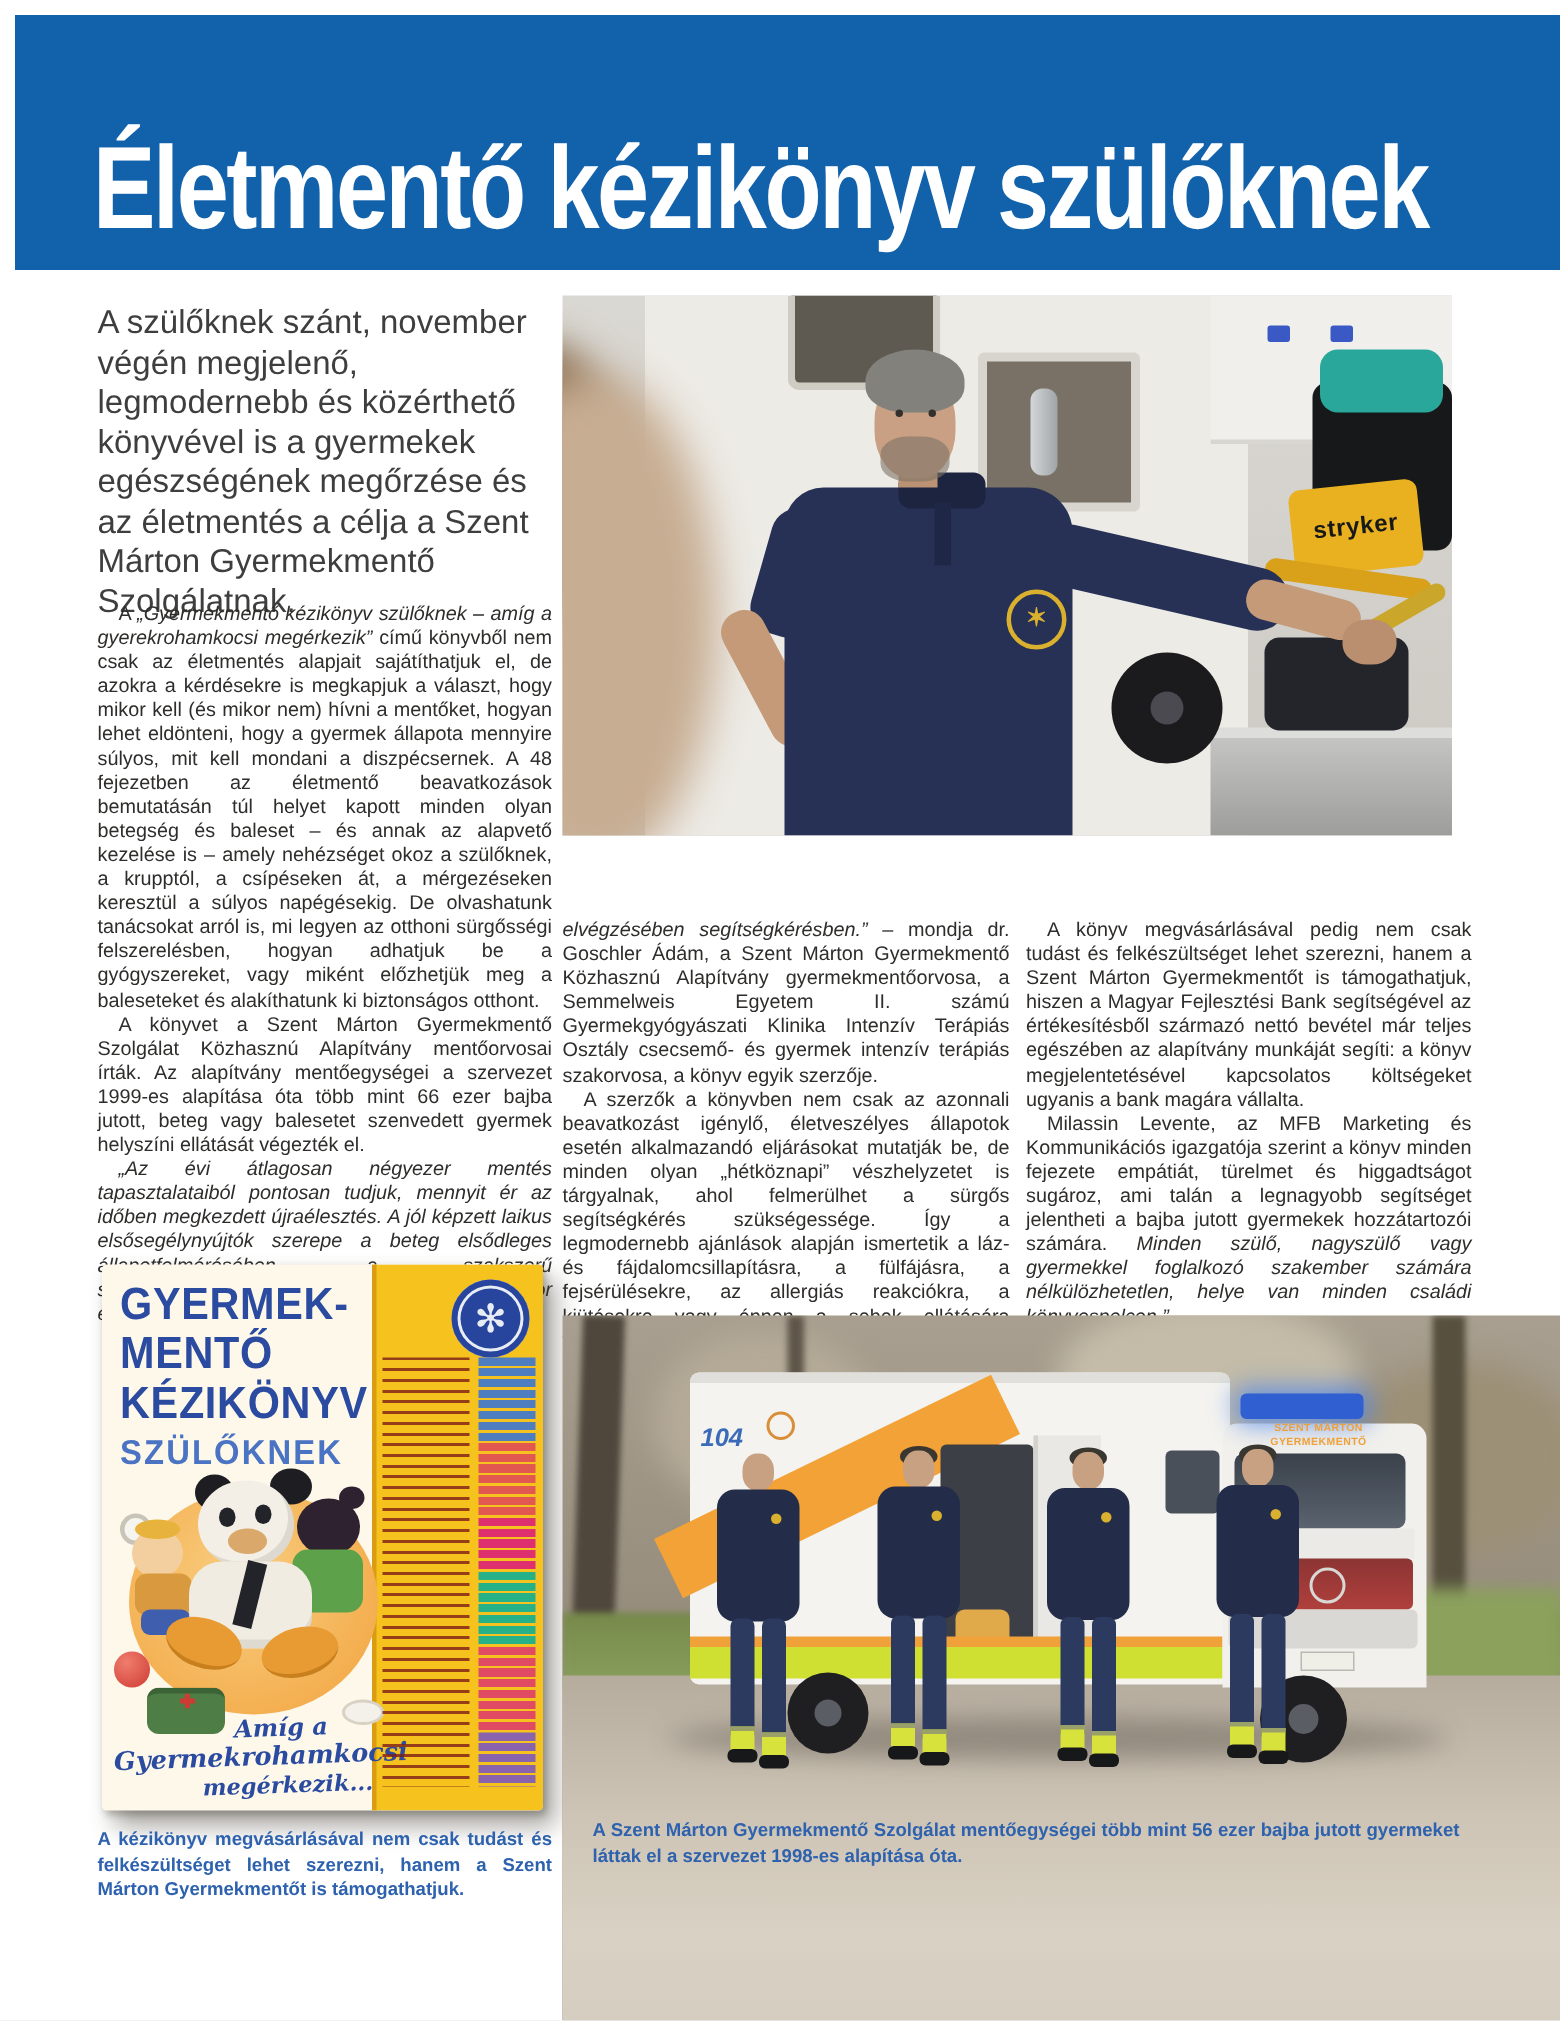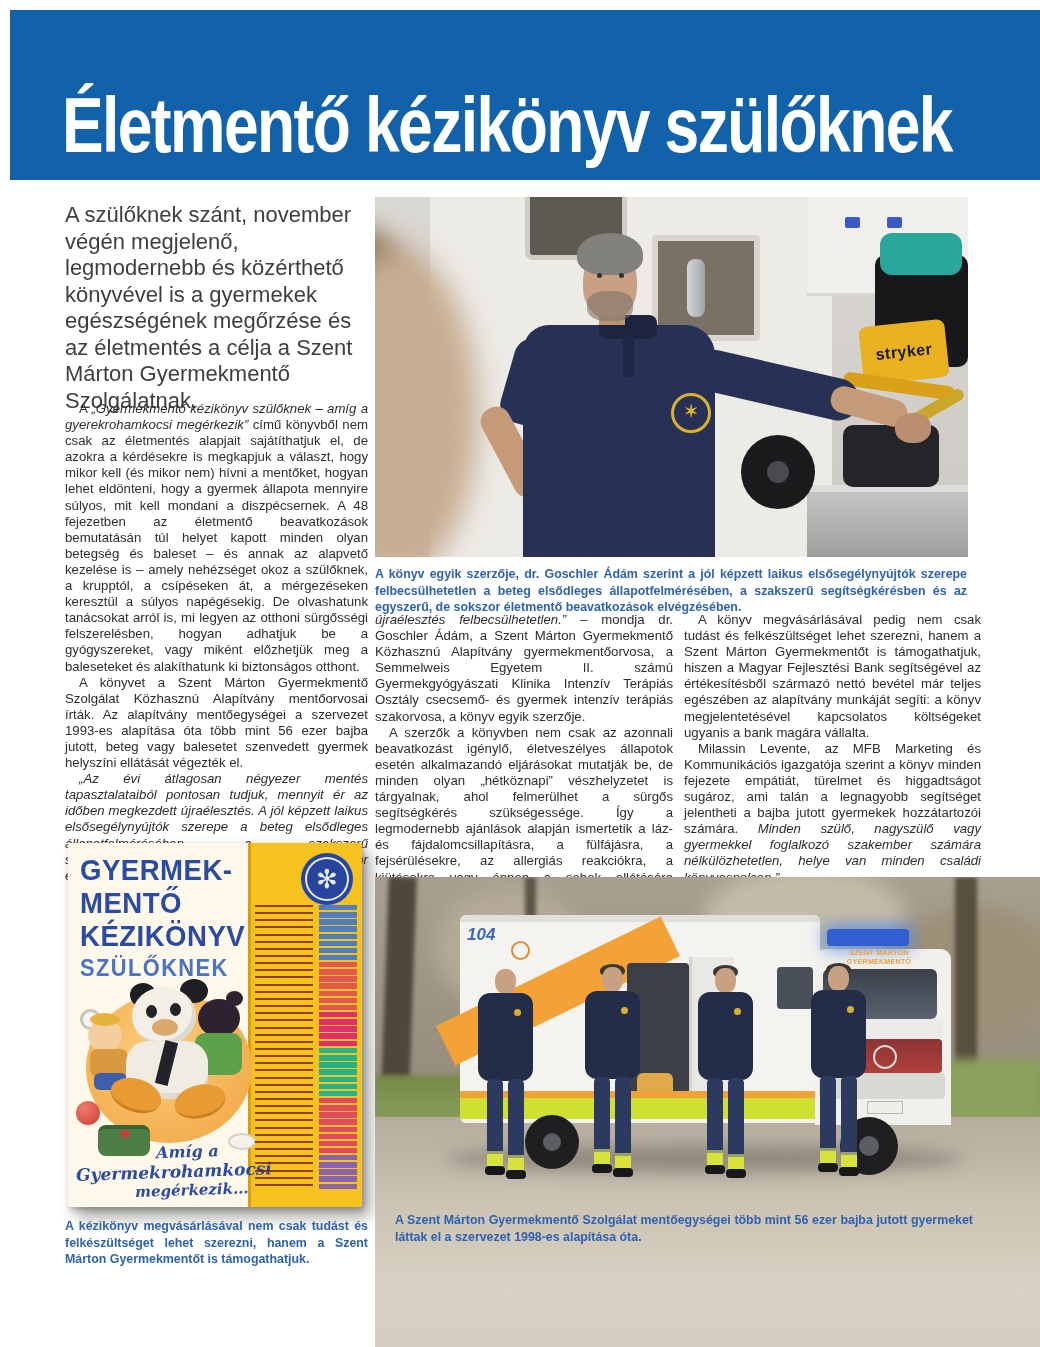--- a/index.html
+++ b/index.html
@@ -134,21 +134,21 @@
   .pb-win{left:402px;top:90px;width:36px;height:42px;background:#49505a;border-radius:4px;}
   .pb-cab{left:440px;top:72px;width:136px;height:176px;background:#f1f0ec;border-radius:10px 10px 0 0;}
   .pb-lightbar{left:452px;top:52px;width:82px;height:17px;background:#2f5fd0;border-radius:4px;box-shadow:0 0 16px 4px rgba(79,134,232,.8);}
   .pb-fronttext{left:452px;top:71px;width:104px;color:#f0a13a;font-size:7px;font-weight:bold;text-align:center;line-height:9px;letter-spacing:.3px;}
   .pb-windshield{left:448px;top:92px;width:114px;height:50px;background:linear-gradient(#3a414b,#5a636e);border-radius:6px;}
   .pb-hood{left:446px;top:142px;width:122px;height:20px;background:#eceae6;}
   .pb-grille{left:455px;top:162px;width:112px;height:34px;background:linear-gradient(#8c3434,#b0403c);border-radius:4px;}
   .pb-star{left:498px;top:168px;width:20px;height:20px;border:2px solid #d8d8d4;border-radius:50%;}
   .pb-bumper{left:444px;top:196px;width:126px;height:26px;background:#d9d8d4;border-radius:4px;}
   .pb-platef{left:492px;top:224px;width:34px;height:11px;background:#efefe8;border:1px solid #b9b8b2;}
-  .pb-unit{left:92px;top:48px;color:#3a6ab8;font-size:17px;font-weight:bold;font-style:italic;}
+  .pb-unit{left:92px;top:72px;color:#3a6ab8;font-size:17px;font-weight:bold;font-style:italic;}
   .pb-sidelogo{left:136px;top:64px;width:15px;height:15px;border:2px solid #d98f3a;border-radius:50%;}
   .pb-wheel{background:#1f1f22;border-radius:50%;}
   .pb-hubc{background:#5a5d63;border-radius:50%;}
   .medic .head{position:absolute;top:0;left:17px;width:21px;height:25px;background:#c8a183;border-radius:45%;}
   .medic .hair{position:absolute;top:-3px;left:15px;width:25px;height:14px;background:#3a3731;border-radius:50%;}
   .medic .jacket{position:absolute;top:24px;left:0;width:55px;height:88px;background:#232c48;border-radius:12px;}
   .medic .badge{position:absolute;top:40px;left:36px;width:7px;height:7px;background:#d9b12e;border-radius:50%;}
   .medic .legL{position:absolute;top:110px;left:9px;width:16px;height:82px;background:#2b3a5e;border-radius:5px;}
   .medic .legR{position:absolute;top:110px;left:30px;width:16px;height:86px;background:#2b3a5e;border-radius:5px;}
   .medic .hvL{position:absolute;top:182px;left:9px;width:16px;height:15px;background:#d8e23c;border-top:3px solid #9aa06a;}
@@ -200,30 +200,29 @@
     <div class="abs pt-placket"></div>
     <div class="abs pt-emblem">✶</div>
     <div class="abs pt-neck"></div>
     <div class="abs pt-face"></div>
     <div class="abs pt-hair"></div>
     <div class="abs pt-eye" style="left:222px;"></div>
     <div class="abs pt-eye" style="left:244px;"></div>
     <div class="abs pt-beard"></div>
   </div>
 
-  <div class="abs cap cap-top">A könyv egyik szerzője, dr. Goschler Ádám szerint a jól képzett laikus elsősegélynyújtók szerepe felbecsülhetetlen a beteg elsődleges állapotfelmérésében, a szakszerű segítségkérésben és az egyszerű, de sokszor életmentő beavatkozások elvégzésében.</div>
 
   <div class="abs col col1">
     <p class="ind"><span>A </span><span class="it">„Gyermekmentő kézikönyv szülőknek – amíg a gyerekrohamkocsi megérkezik”</span><span> című könyvből nem csak az életmentés alapjait sajátíthatjuk el, de azokra a kérdésekre is megkapjuk a választ, hogy mikor kell (és mikor nem) hívni a mentőket, hogyan lehet eldönteni, hogy a gyermek állapota mennyire súlyos, mit kell mondani a diszpécsernek. A 48 fejezetben az életmentő beavatkozások bemutatásán túl helyet kapott minden olyan betegség és baleset – és annak az alapvető kezelése is – amely nehézséget okoz a szülőknek, a krupptól, a csípéseken át, a mérgezéseken keresztül a súlyos napégésekig. De olvashatunk tanácsokat arról is, mi legyen az otthoni sürgősségi felszerelésben, hogyan adhatjuk be a gyógyszereket, vagy miként előzhetjük meg a baleseteket és alakíthatunk ki biztonságos otthont.</span></p>
-    <p class="ind">A könyvet a Szent Márton Gyermekmentő Szolgálat Közhasznú Alapítvány mentőorvosai írták. Az alapítvány mentőegységei a szervezet 1993-es alapítása óta több mint 56 ezer bajba jutott, beteg vagy balesetet szenvedett gyermek helyszíni ellátását végezték el.</p>
+    <p class="ind">A könyvet a Szent Márton Gyermekmentő Szolgálat Közhasznú Alapítvány mentőorvosai írták. Az alapítvány mentőegységei a szervezet 1999-es alapítása óta több mint 66 ezer bajba jutott, beteg vagy balesetet szenvedett gyermek helyszíni ellátását végezték el.</p>
     <p class="ind it">„Az évi átlagosan négyezer mentés tapasztalataiból pontosan tudjuk, mennyit ér az időben megkezdett újraélesztés. A jól képzett laikus elsősegélynyújtók szerepe a beteg elsődleges állapotfelmérésében, a szakszerű segítségkérésben és az egyszerű, de sokszor életmentő beavatkozások</p>
   </div>
 
   <div class="abs col col2">
-    <p><span class="it">újraélesztés felbecsülhetetlen.”</span><span> – mondja dr. Goschler Ádám, a Szent Márton Gyermekmentő Közhasznú Alapítvány gyermekmentőorvosa, a Semmelweis Egyetem II. számú Gyermekgyógyászati Klinika Intenzív Terápiás Osztály csecsemő- és gyermek intenzív terápiás szakorvosa, a könyv egyik szerzője.</span></p>
+    <p><span class="it">elvégzésében segítségkérésben.”</span><span> – mondja dr. Goschler Ádám, a Szent Márton Gyermekmentő Közhasznú Alapítvány gyermekmentőorvosa, a Semmelweis Egyetem II. számú Gyermekgyógyászati Klinika Intenzív Terápiás Osztály csecsemő- és gyermek intenzív terápiás szakorvosa, a könyv egyik szerzője.</span></p>
     <p class="ind">A szerzők a könyvben nem csak az azonnali beavatkozást igénylő, életveszélyes állapotok esetén alkalmazandó eljárásokat mutatják be, de minden olyan „hétköznapi” vészhelyzetet is tárgyalnak, ahol felmerülhet a sürgős segítségkérés szükségessége. Így a legmodernebb ajánlások alapján ismertetik a láz- és fájdalomcsillapításra, a fülfájásra, a fejsérülésekre, az allergiás reakciókra, a kiütésekre vagy éppen a sebek ellátására vonatkozó irányelveket is.</p>
   </div>
 
   <div class="abs col col3">
     <p class="ind">A könyv megvásárlásával pedig nem csak tudást és felkészültséget lehet szerezni, hanem a Szent Márton Gyermekmentőt is támogathatjuk, hiszen a Magyar Fejlesztési Bank segítségével az értékesítésből származó nettó bevétel már teljes egészében az alapítvány munkáját segíti: a könyv megjelentetésével kapcsolatos költségeket ugyanis a bank magára vállalta.</p>
     <p class="ind"><span>Milassin Levente, az MFB Marketing és Kommunikációs igazgatója szerint a könyv minden fejezete empátiát, türelmet és higgadtságot sugároz, ami talán a legnagyobb segítséget jelentheti a bajba jutott gyermekek hozzátartozói számára. </span><span class="it">Minden szülő, nagyszülő vagy gyermekkel foglalkozó szakember számára nélkülözhetetlen, helye van minden családi könyvespolcon.”</span></p>
   </div>
 
   <div class="abs cover">
     <div class="abs cv-strip"></div>

